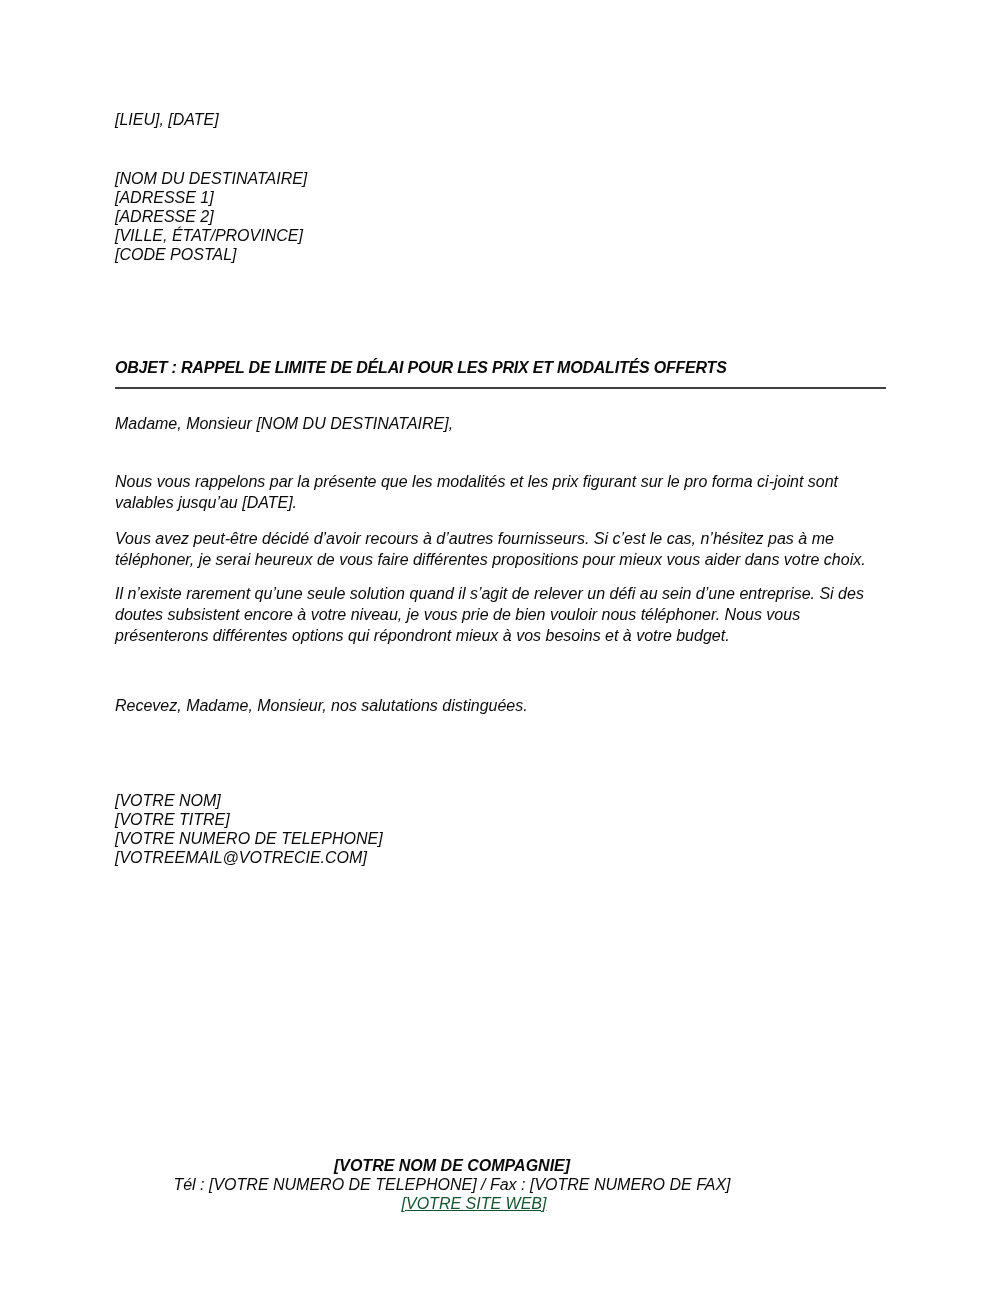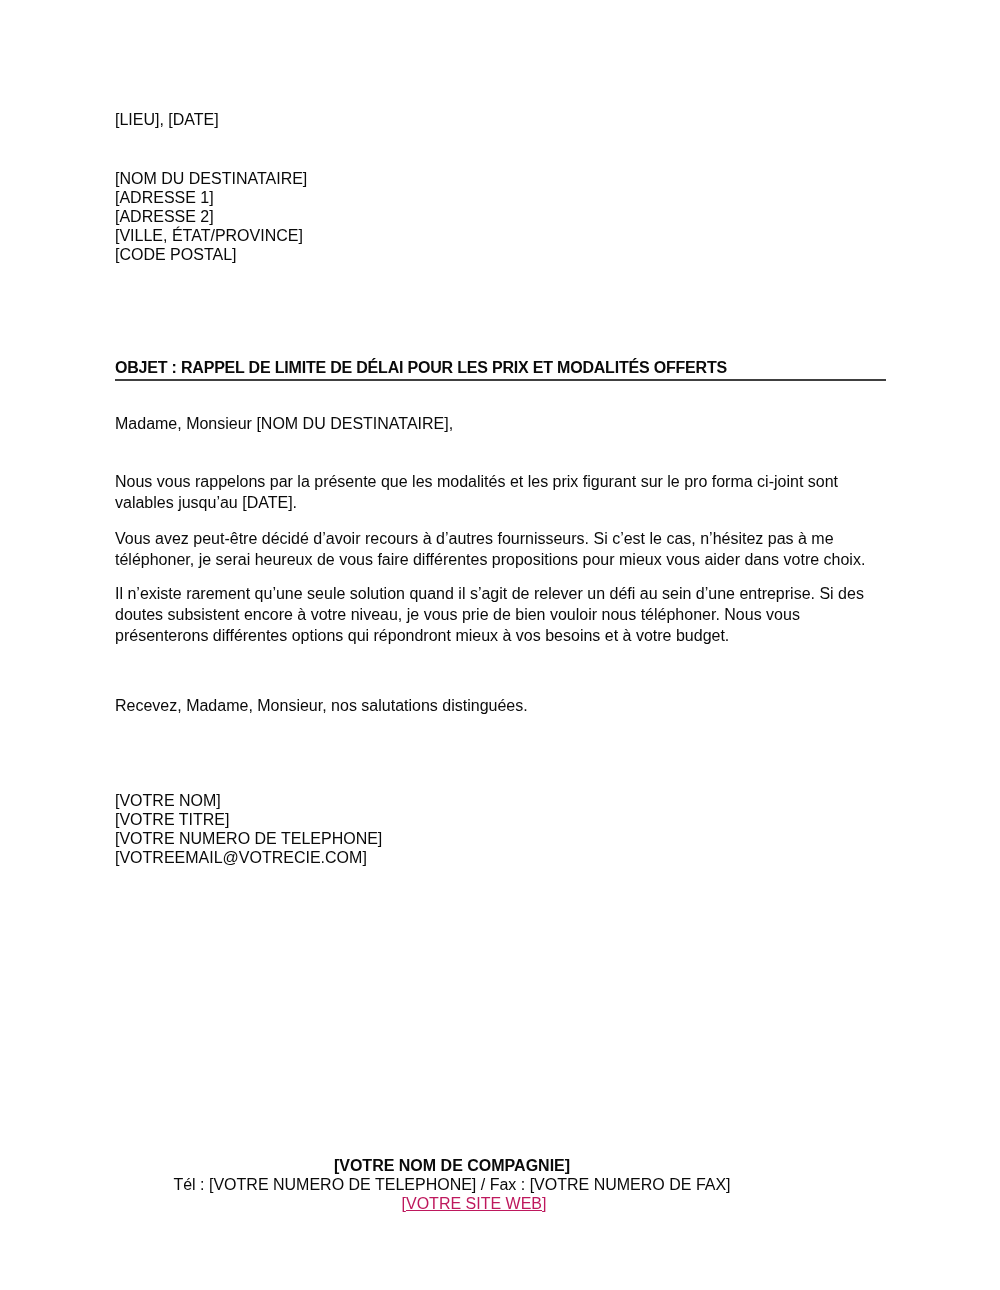--- a/index.html
+++ b/index.html
@@ -10,36 +10,36 @@
   .page {
     position: relative;
     width: 1000px;
     height: 1290px;
     background: #ffffff;
     font-family: "Liberation Sans", sans-serif;
     font-size: 16px;
     color: #0a0a0a;
     overflow: hidden;
   }
-  .abs { position: absolute; }
+  .abs { position: absolute; font-style: italic; }
 
   .date-line {
     top: 110px; left: 115px;
     line-height: 19px;
   }
   .recipient-block {
     top: 169px; left: 115px;
     line-height: 19px;
   }
   .subject-line {
     top: 357px; left: 115px;
     width: 771px;
     line-height: 21px;
     font-weight: bold;
-    padding-bottom: 1px;
+    padding-bottom: 9px;
     border-bottom: 2px solid #404040;
     letter-spacing: -0.2px;
   }
   .salutation {
     top: 413px; left: 115px;
     line-height: 21px;
   }
   .para {
     left: 115px;
     width: 780px;
@@ -57,21 +57,21 @@
     line-height: 19px;
   }
   .footer-block {
     top: 1156px; left: 0;
     width: 904px;
     line-height: 19px;
     text-align: center;
   }
   .footer-company { font-weight: bold; }
   .website-link {
-    color: #be185d;
+    color: #14532d;
     text-decoration: underline;
     cursor: pointer;
     margin-left: 44px;
   }
 </style>
 </head>
 <body>
 
 <div class="page">
 

